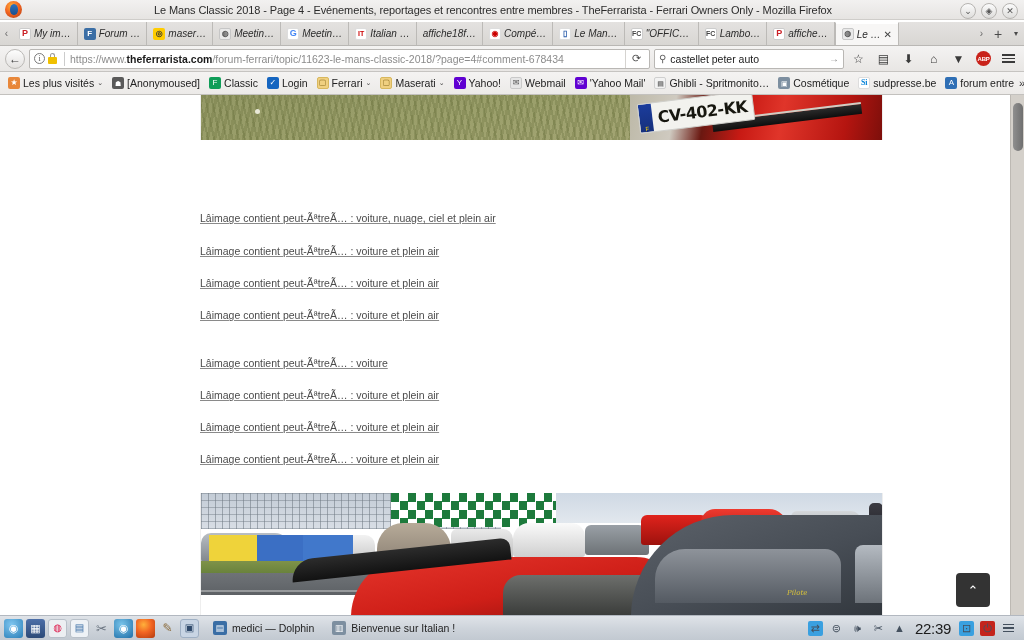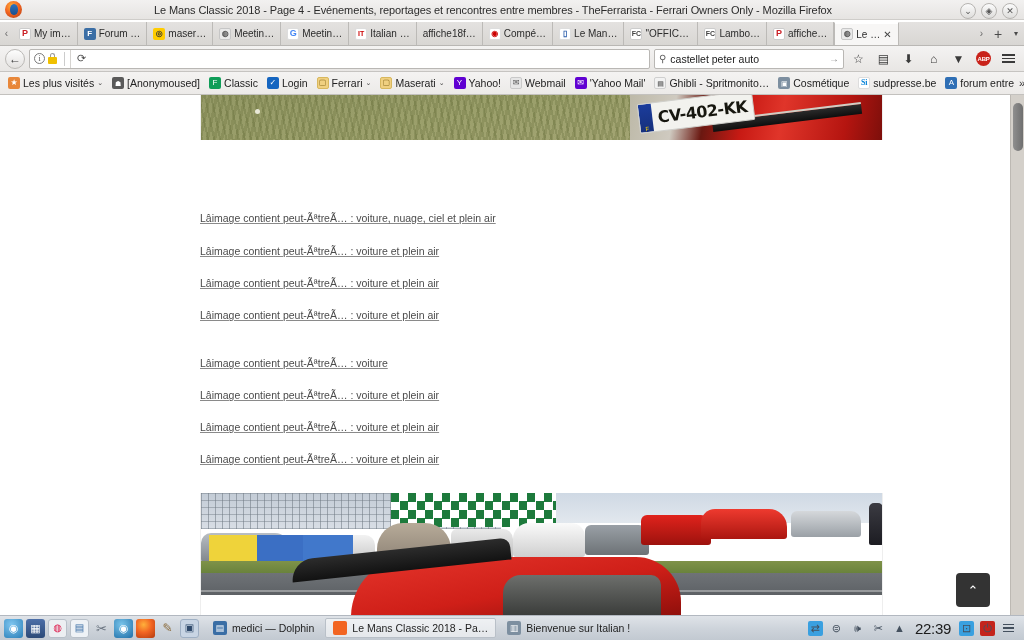--- a/index.html
+++ b/index.html
@@ -59,21 +59,21 @@
     padding: 0 6px; font-size: 10px; color: #2b2b2b;
     border-right: 1px solid #bcbab7; min-width: 0; flex: 0 0 auto;
     max-width: 74px; position: relative;
   }
   .tab.active {
     background: #f7f6f5; border-left: 1px solid #bcbab7;
     border-top: 1px solid #ffffff;
     box-shadow: inset 0 1px 0 #fff;
   }
   .tab .tlabel {
-    white-space: nowrap; overflow: hidden; text-overflow: ellipsis; flex: 1 1 auto;
+    white-space: nowrap; overflow: hidden; text-overflow: ellipsis; flex: 1 1 auto; font-style: italic;
   }
   .tab .tclose { font-size: 10px; color: #444; flex: 0 0 auto; }
   .fav {
     width: 12px; height: 12px; flex: 0 0 auto; border-radius: 2px;
     display: flex; align-items: center; justify-content: center;
     font-size: 8px; font-weight: bold; color: #fff; line-height: 1;
     overflow: hidden;
   }
   .fav-pinterest { background: #fff; color: #cb2027; border: 1px solid #ccc; font-size: 9px; }
   .fav-forum { background: #3b6ea5; color: #fff; }
@@ -428,20 +428,21 @@
     <div class="navbtn">←</div>
     <div class="urlbox">
       <div class="url-ident">
         <div class="ico-info">i</div>
         <div class="ico-lockwarn">
           <div class="shackle"></div>
             <div class="body"></div>
         </div>
       </div>
       <div class="url-sep"></div>
+      <div class="url-text"><span class="pre">https://www.</span><b>theferrarista.com</b><span class="pre">/forum-ferrari/topic/11623-le-mans-classic-2018/?page=4#comment-678434</span></div>
       <div class="url-reload">⟳</div>
     </div>
     <div class="searchbox">
       <span class="sq">⚲</span>
       <span class="stxt" placeholder="Rechercher">castellet peter auto</span>
       <span class="sgo">→</span>
     </div>
     <div class="navicon">☆</div>
     <div class="navicon">▤</div>
     <div class="navicon">⬇</div>
@@ -560,20 +561,25 @@
       </div>
       <div class="banner-y"></div>
       <div class="banner-b1"></div>
       <div class="banner-b2"></div>
       <div class="grass2"></div>
       <div class="track"></div>
       <div class="fg-red">
         <div class="top-black"></div>
         <div class="glass"></div>
       </div>
+      <div class="fg-grey">
+        <div class="glass2"></div>
+        <div class="glass3"></div>
+        <div class="sig">Pilote</div>
+      </div>
     </div>
 
     <div class="to-top">⌃</div>
   </div>
 
   <div class="vscroll">
     <div class="vthumb"></div>
   </div>
 
   <div class="taskbar">
@@ -585,24 +591,20 @@
         <div class="tb-ico ti-tools">✂</div>
         <div class="tb-ico ti-kde">◉</div>
         <div class="tb-ico ti-ff"></div>
         <div class="tb-ico ti-gimp">✎</div>
         <div class="tb-ico ti-shot">▣</div>
       </div>
     <div id="tasks" style="display:flex;align-items:center;gap:4px;margin-left:4px;">
         <div class="tb-task">
           <span class="tico" style="background:#3a6ea5">▤</span>
           <span>medici — Dolphin</span>
-        </div>
-        <div class="tb-task raised">
-          <span class="tico" style="background:#f26522"></span>
-          <span>Le Mans Classic 2018 - Pa…</span>
         </div>
         <div class="tb-task">
           <span class="tico" style="background:#7d8fa0">▥</span>
           <span>Bienvenue sur Italian !</span>
         </div>
       </div>
     <div class="tray">
       <div class="tr tr-blue">⇄</div>
       <div class="tr">⊜</div>
       <div class="tr">🕪</div>

